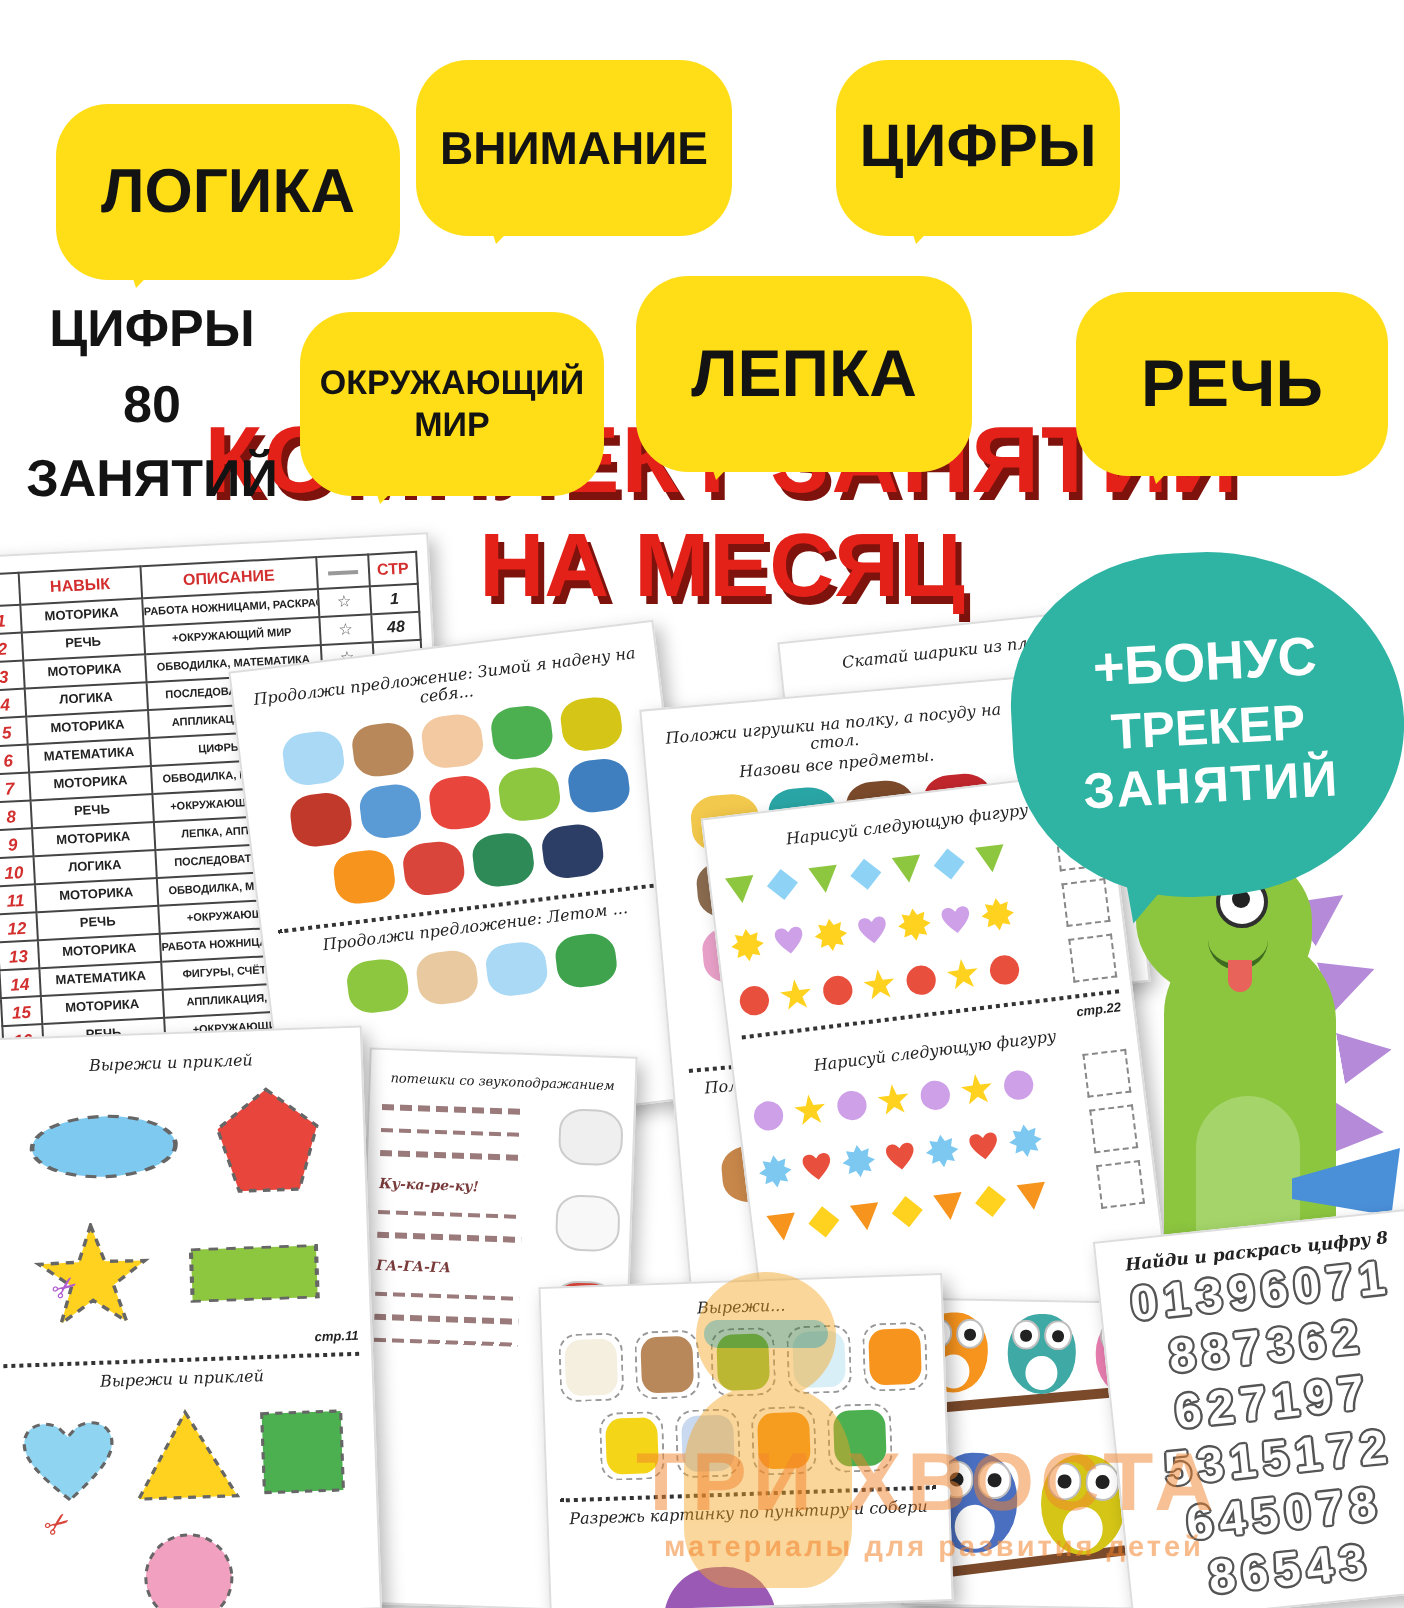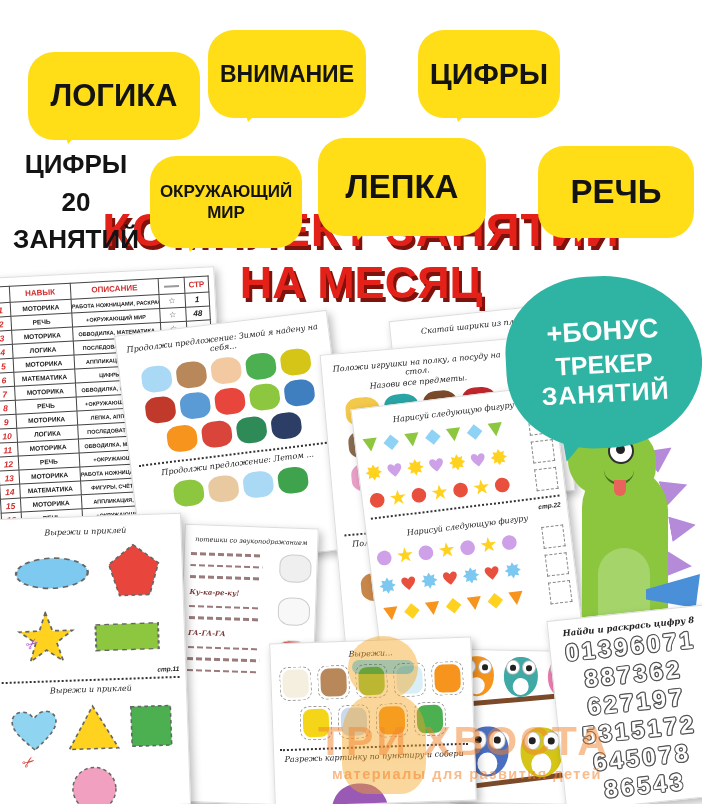--- a/index.html
+++ b/index.html
@@ -160,21 +160,21 @@
 </head>
 <body>
 
 <div class="poster">
 
   <div class="bubble b1">ЛОГИКА</div>
   <div class="bubble b2">ВНИМАНИЕ</div>
   <div class="bubble b3">ЦИФРЫ</div>
   <div class="count">
     <div>ЦИФРЫ</div>
-    <div>20</div>
+    <div>80</div>
     <div>ЗАНЯТИЙ</div>
   </div>
   <div class="bubble b4">ОКРУЖАЮЩИЙ МИР</div>
   <div class="bubble b5">ЛЕПКА</div>
   <div class="bubble b6">РЕЧЬ</div>
 
   <div class="title">
     <div class="t1">КОМПЛЕКТ ЗАНЯТИЙ</div>
     <div class="t2">НА МЕСЯЦ</div>
   </div>

